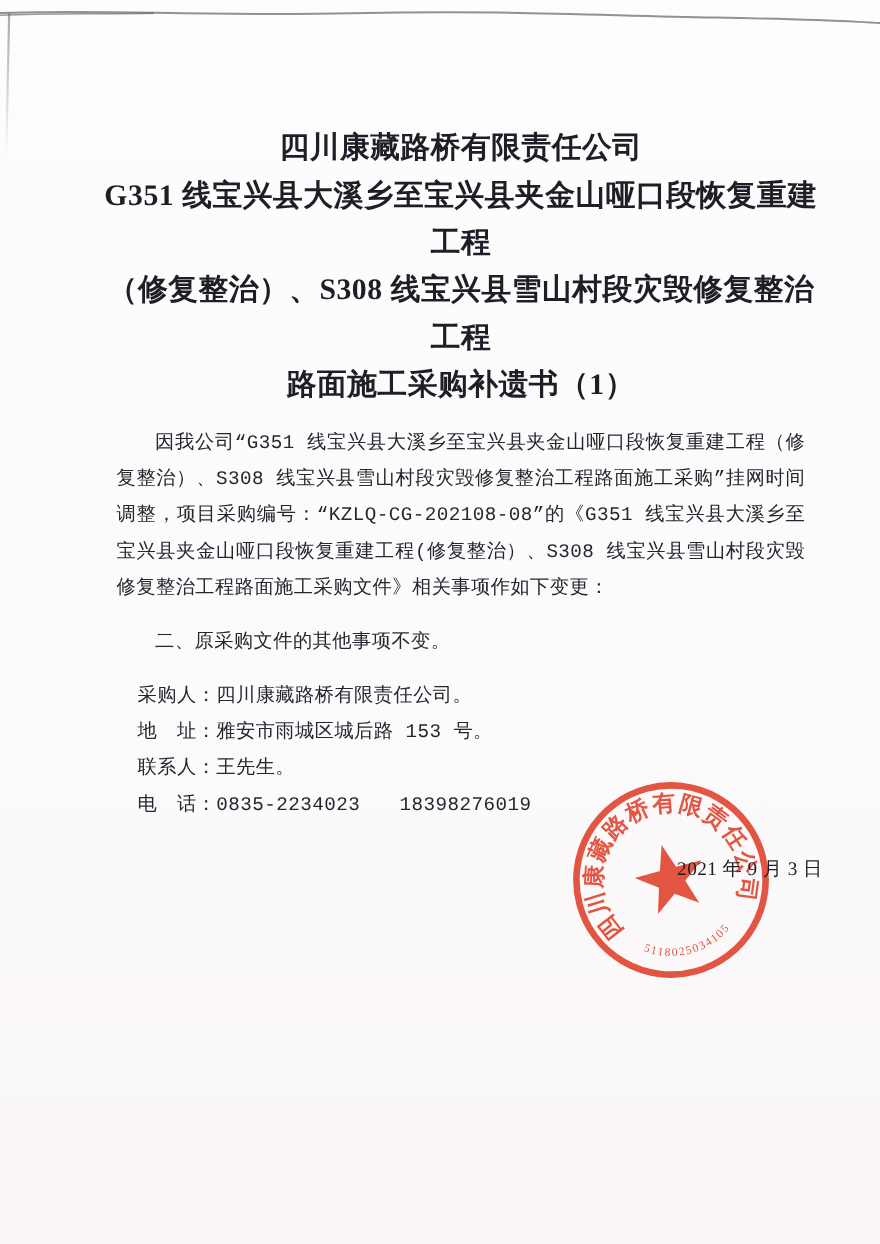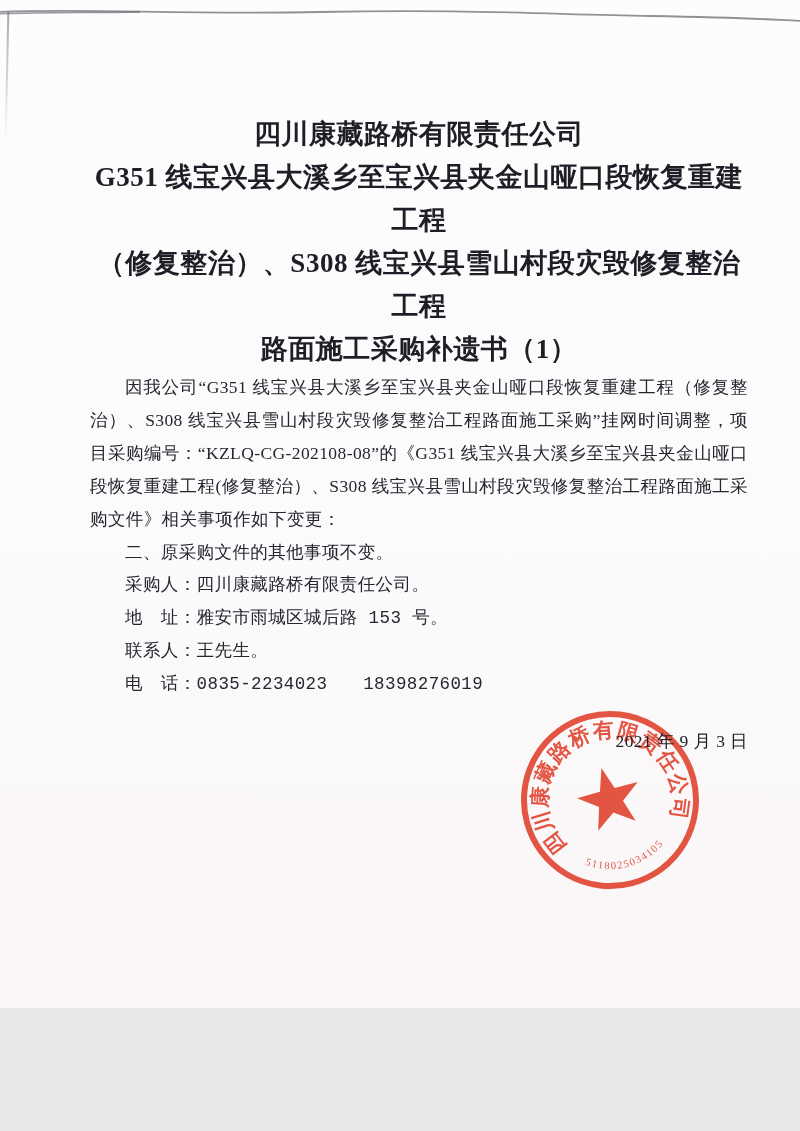--- a/index.html
+++ b/index.html
@@ -1,19 +1,19 @@
 <!DOCTYPE html>
 <html style="--stamp-color: #e5452f;"><head>
 <meta charset="utf-8">
 <style>
   html, body { margin: 0; padding: 0; background: #e8e8ea; }
   .paper {
     position: relative;
     width: 800px;
-    height: 1008px;
+    height: 1131px;
     margin: 0 auto;
     background: linear-gradient(180deg, #fdfdfe 0%, #fcfafb 55%, #faf6f8 100%);
     overflow: hidden;
     font-family: "Liberation Serif", serif;
     color: #262630;
   }
   .scan-edge-top {
     position: absolute;
     top: 0; left: 0;
     width: 800px; height: 26px;
@@ -39,24 +39,25 @@
   .title {
     text-align: center;
     font-weight: bold;
     font-size: 27px;
     line-height: 43px;
     color: #1e1e26;
     letter-spacing: 0.5px;
   }
   .salutation { margin-top: 6px; }
   .para {
-    margin: 0;
+    margin: 16px;
     text-indent: 2em;
     text-align: justify;
     text-justify: inter-ideograph;
+    font-family: Liberation Mono, monospace;
   }
   .contact { text-indent: 2em; font-family: Liberation Mono, monospace; }
   .date-line {
     margin-top: 24px;
     padding-left: 512px;
     color: #1e1e26;
     position: relative;
     z-index: 3;
     text-align: right;
   }

